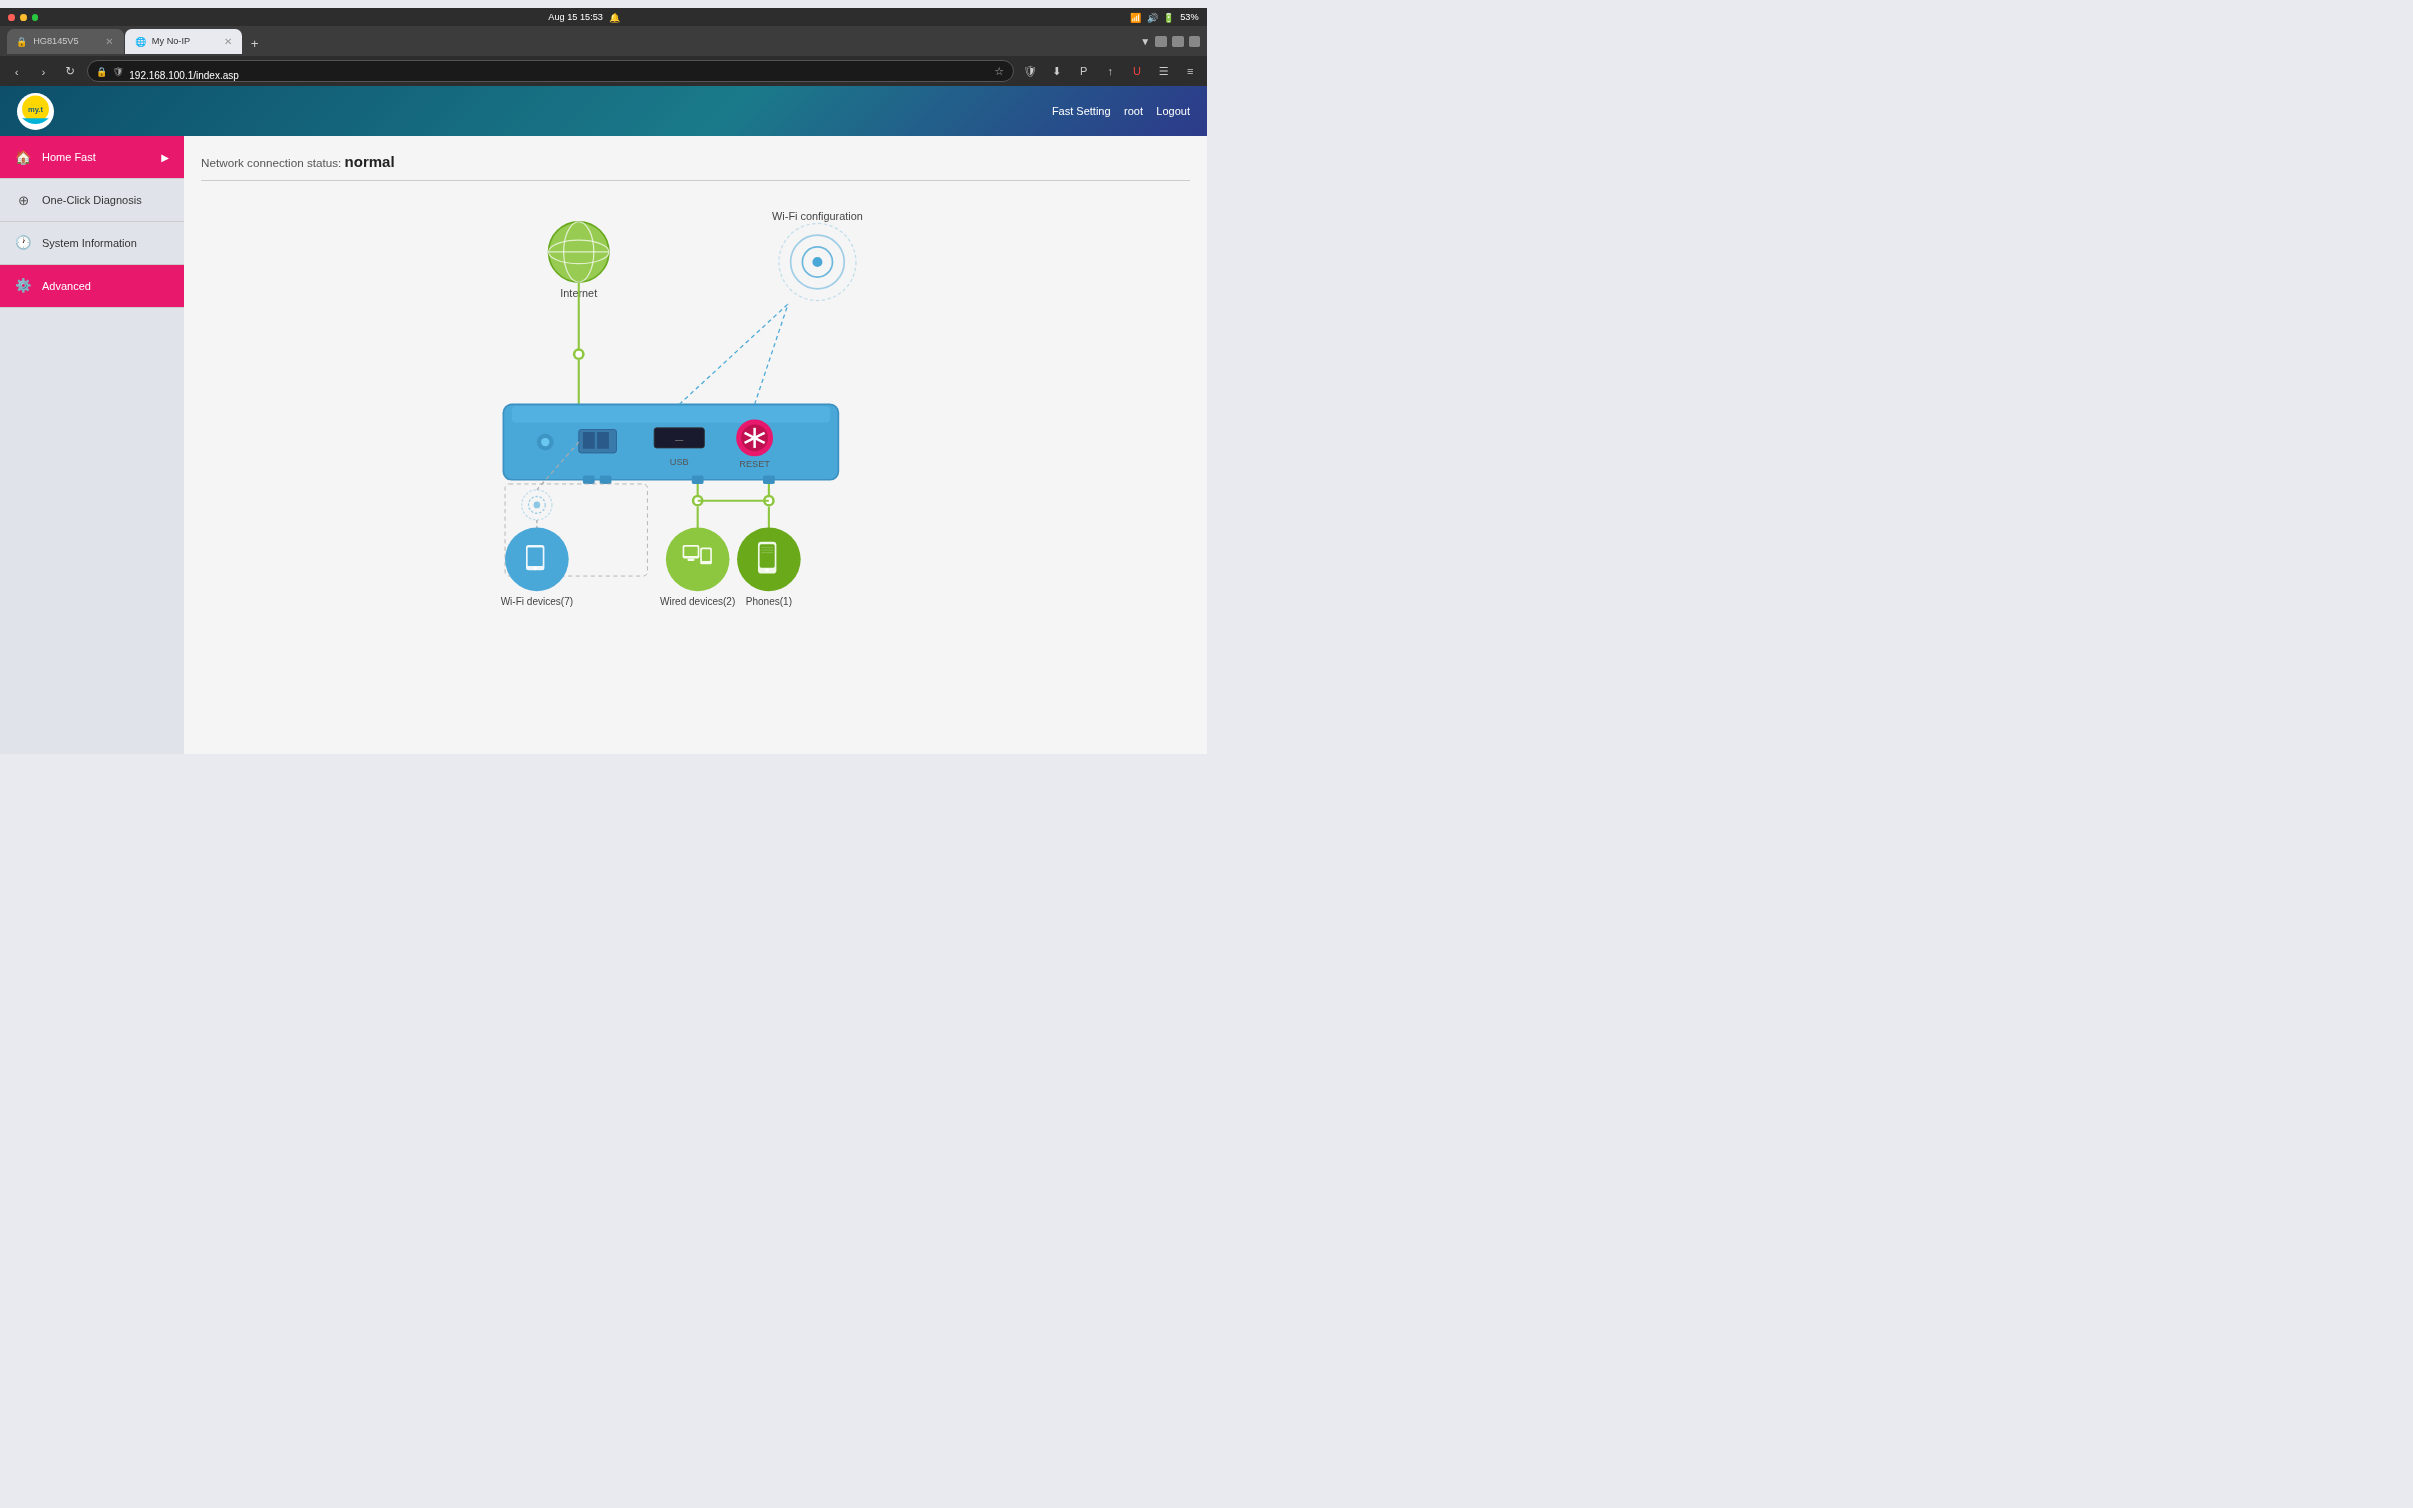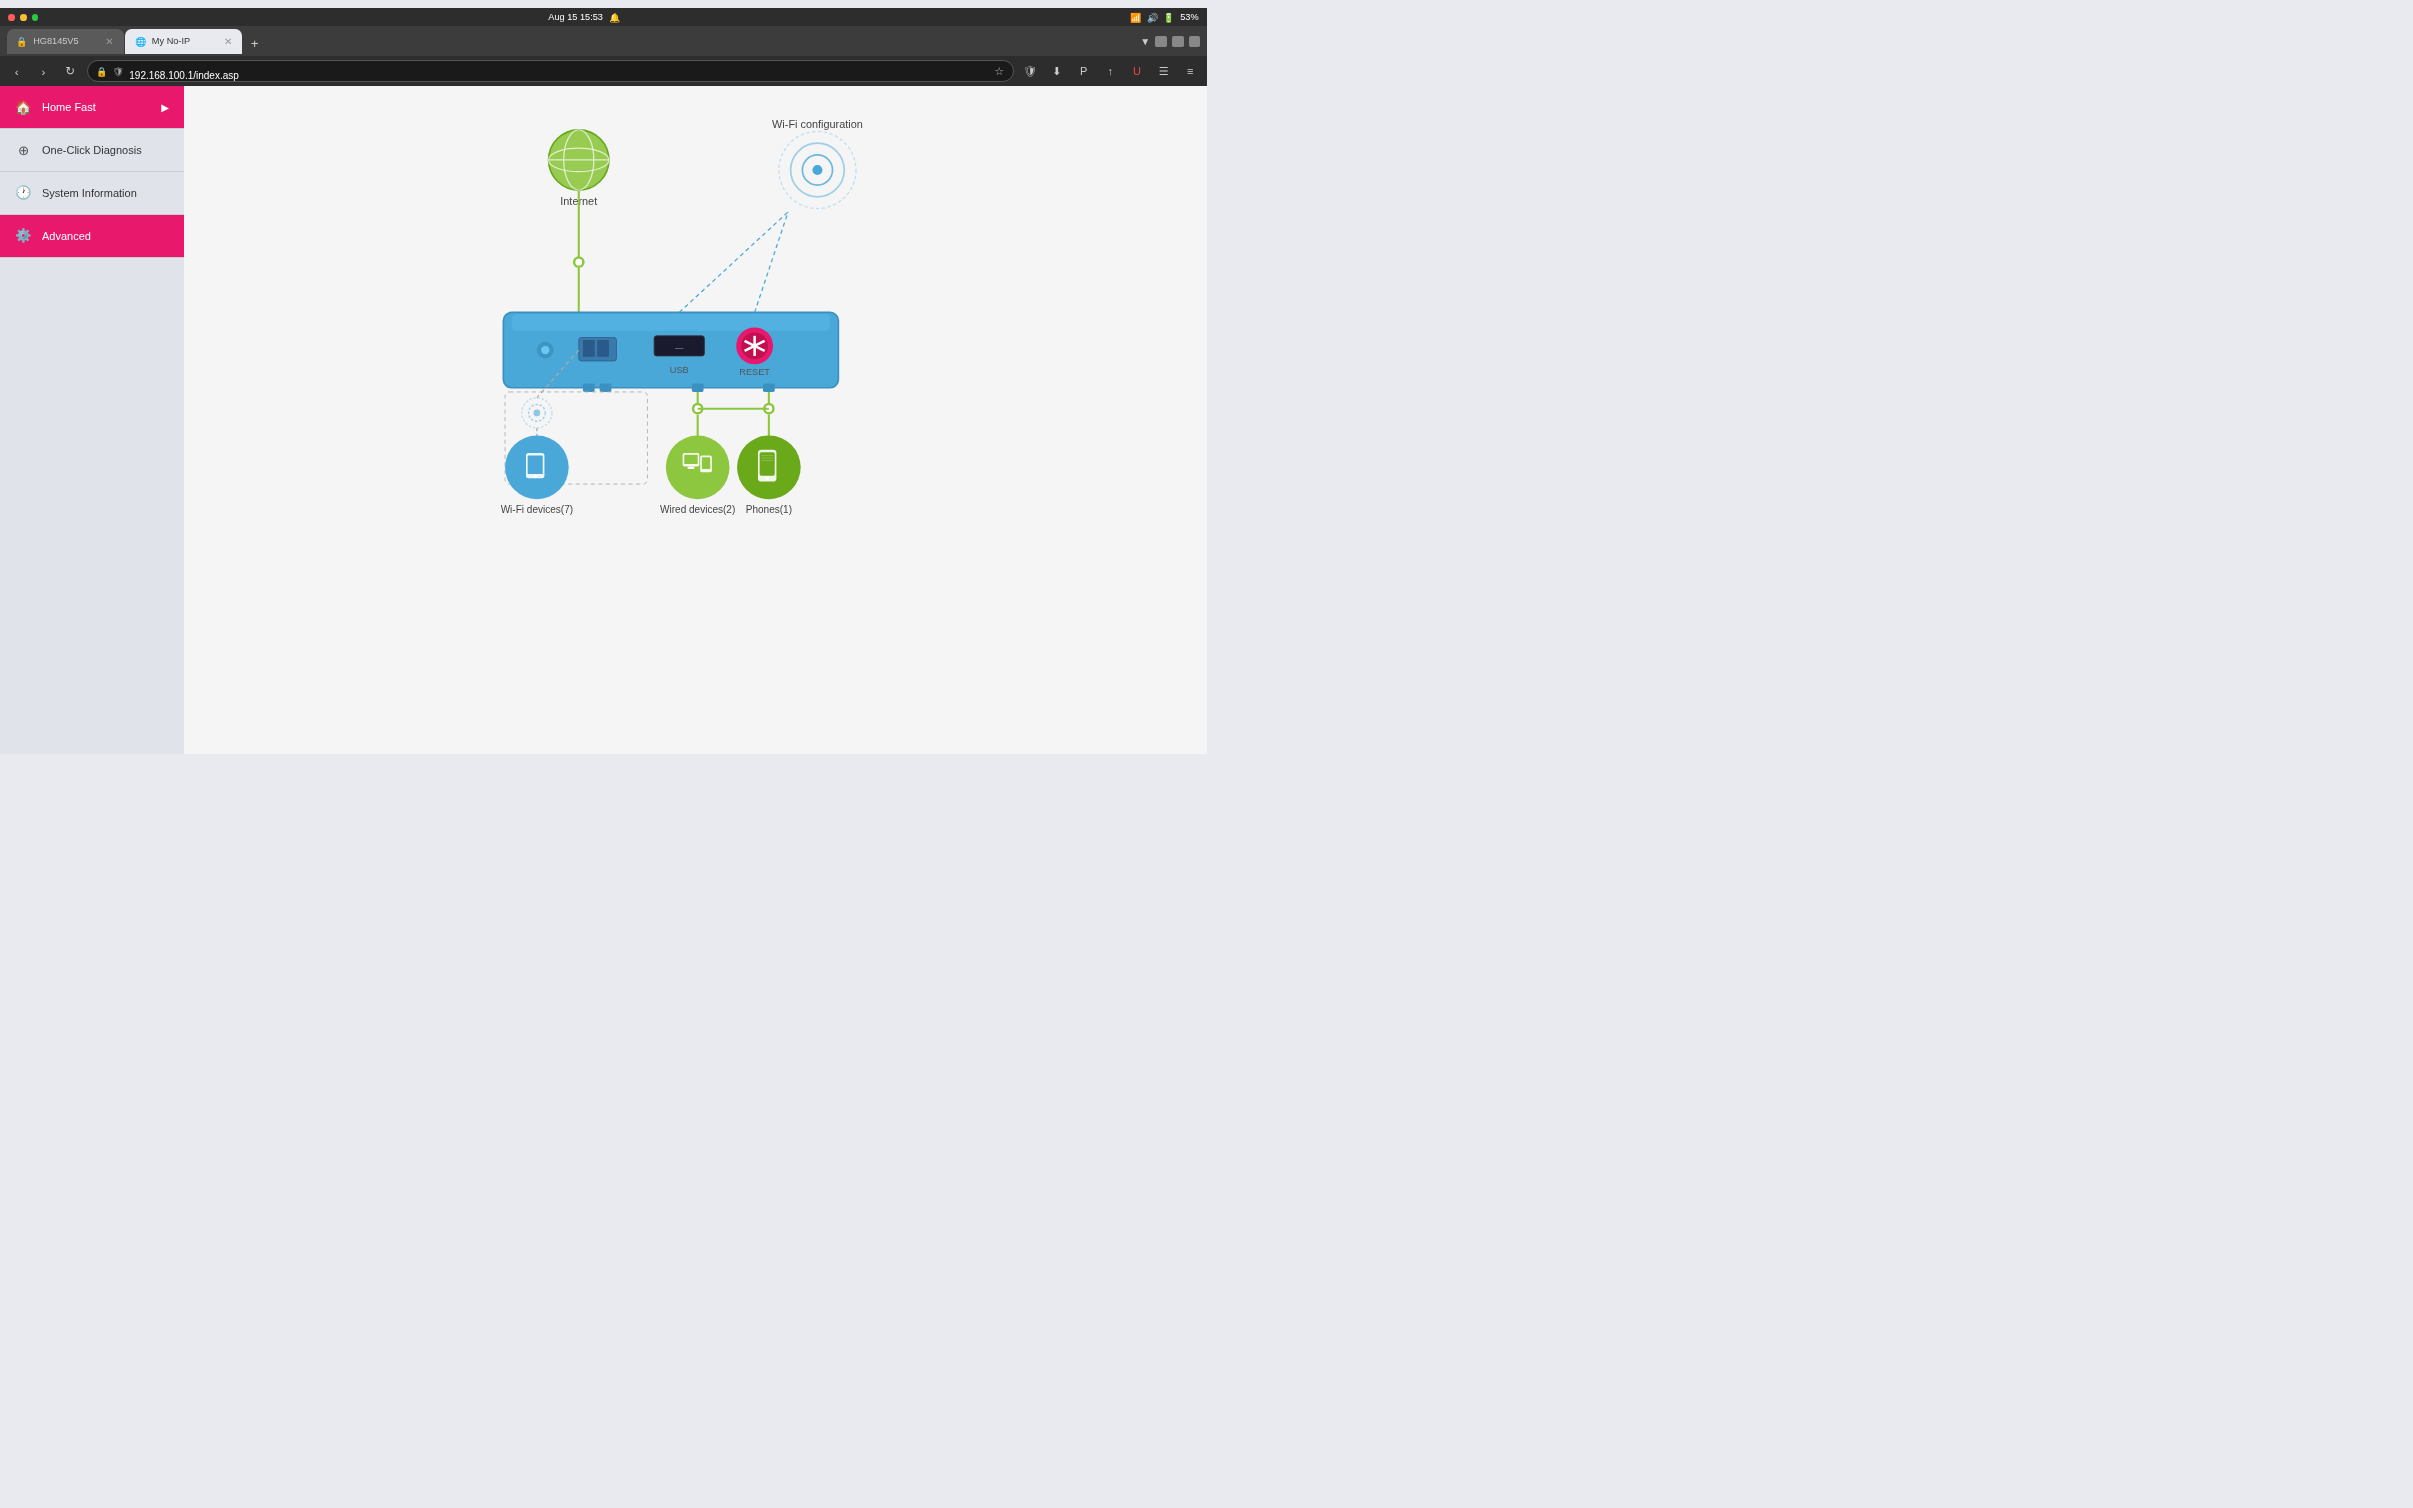--- a/index.html
+++ b/index.html
@@ -299,20 +299,35 @@
     <span class="url-icon-btn">P</span>
     <span class="url-icon-btn">↑</span>
     <span class="url-icon-btn" style="color:#e44;">U</span>
     <span class="url-icon-btn">☰</span>
     <span class="url-icon-btn">≡</span>
   </div>
 </div>
 
 <div class="router-ui">
 
+  <div class="router-header">
+    <div class="logo-circle">
+      <svg width="37" height="37" viewBox="0 0 44 44">
+        <circle cx="22" cy="22" r="21" fill="white"></circle>
+        <circle cx="22" cy="19" r="16" fill="#ffd700"></circle>
+        <text x="22" y="23" text-anchor="middle" font-size="9" font-weight="bold" fill="#1a5f7a" font-family="Arial">my.t</text>
+        <path d="M6,30 Q22,44 38,30" fill="#00b4d8"></path>
+      </svg>
+    </div>
+    <div class="header-nav">
+      <a>Fast Setting</a>
+      <a>root</a>
+      <a>Logout</a>
+    </div>
+  </div>
 
   <div class="layout">
 
     <div class="sidebar">
       <div class="sidebar-item active">
         <span class="sidebar-icon">🏠</span>
         <span>Home Fast</span>
         <span class="sidebar-chevron">▶</span>
       </div>
       <div class="sidebar-item">
@@ -323,20 +338,24 @@
         <span class="sidebar-icon">🕐</span>
         <span>System Information</span>
       </div>
       <div class="sidebar-item active">
         <span class="sidebar-icon">⚙️</span>
         <span>Advanced</span>
       </div>
     </div>
 
     <div class="main-content">
+      <div class="network-status-bar">
+        <span>Network connection status:</span>
+        <strong>normal</strong>
+      </div>
 
       <div style="display:flex; justify-content:center;">
         <svg width="520" height="469" viewBox="0 0 620 560">
 
           <circle cx="170" cy="68" r="36" fill="#8dc63f" opacity="0.9"></circle>
           <circle cx="170" cy="68" r="36" fill="none" stroke="#6aaa20" stroke-width="2"></circle>
 
           <ellipse cx="170" cy="68" rx="18" ry="36" fill="none" stroke="white" stroke-width="1.5" opacity="0.7"></ellipse>
           <line x1="134" y1="68" x2="206" y2="68" stroke="white" stroke-width="1.5" opacity="0.7"></line>
           <ellipse cx="170" cy="68" rx="36" ry="14" fill="none" stroke="white" stroke-width="1.5" opacity="0.7"></ellipse>

